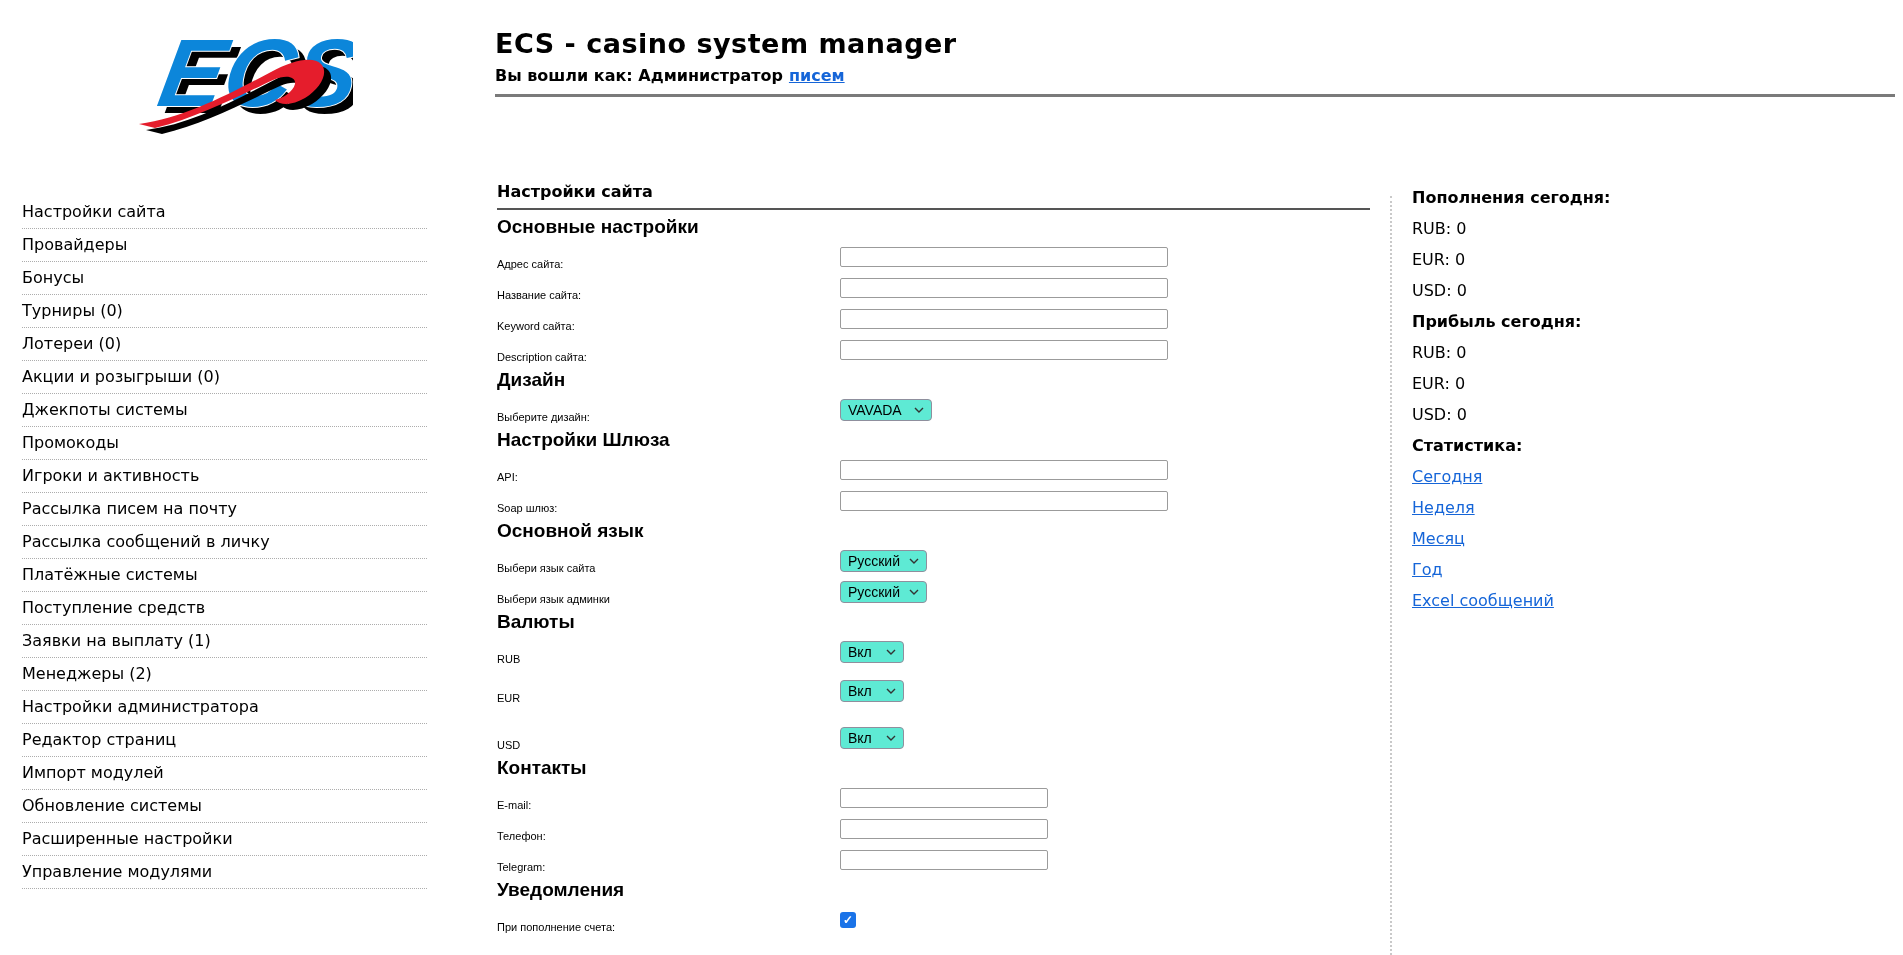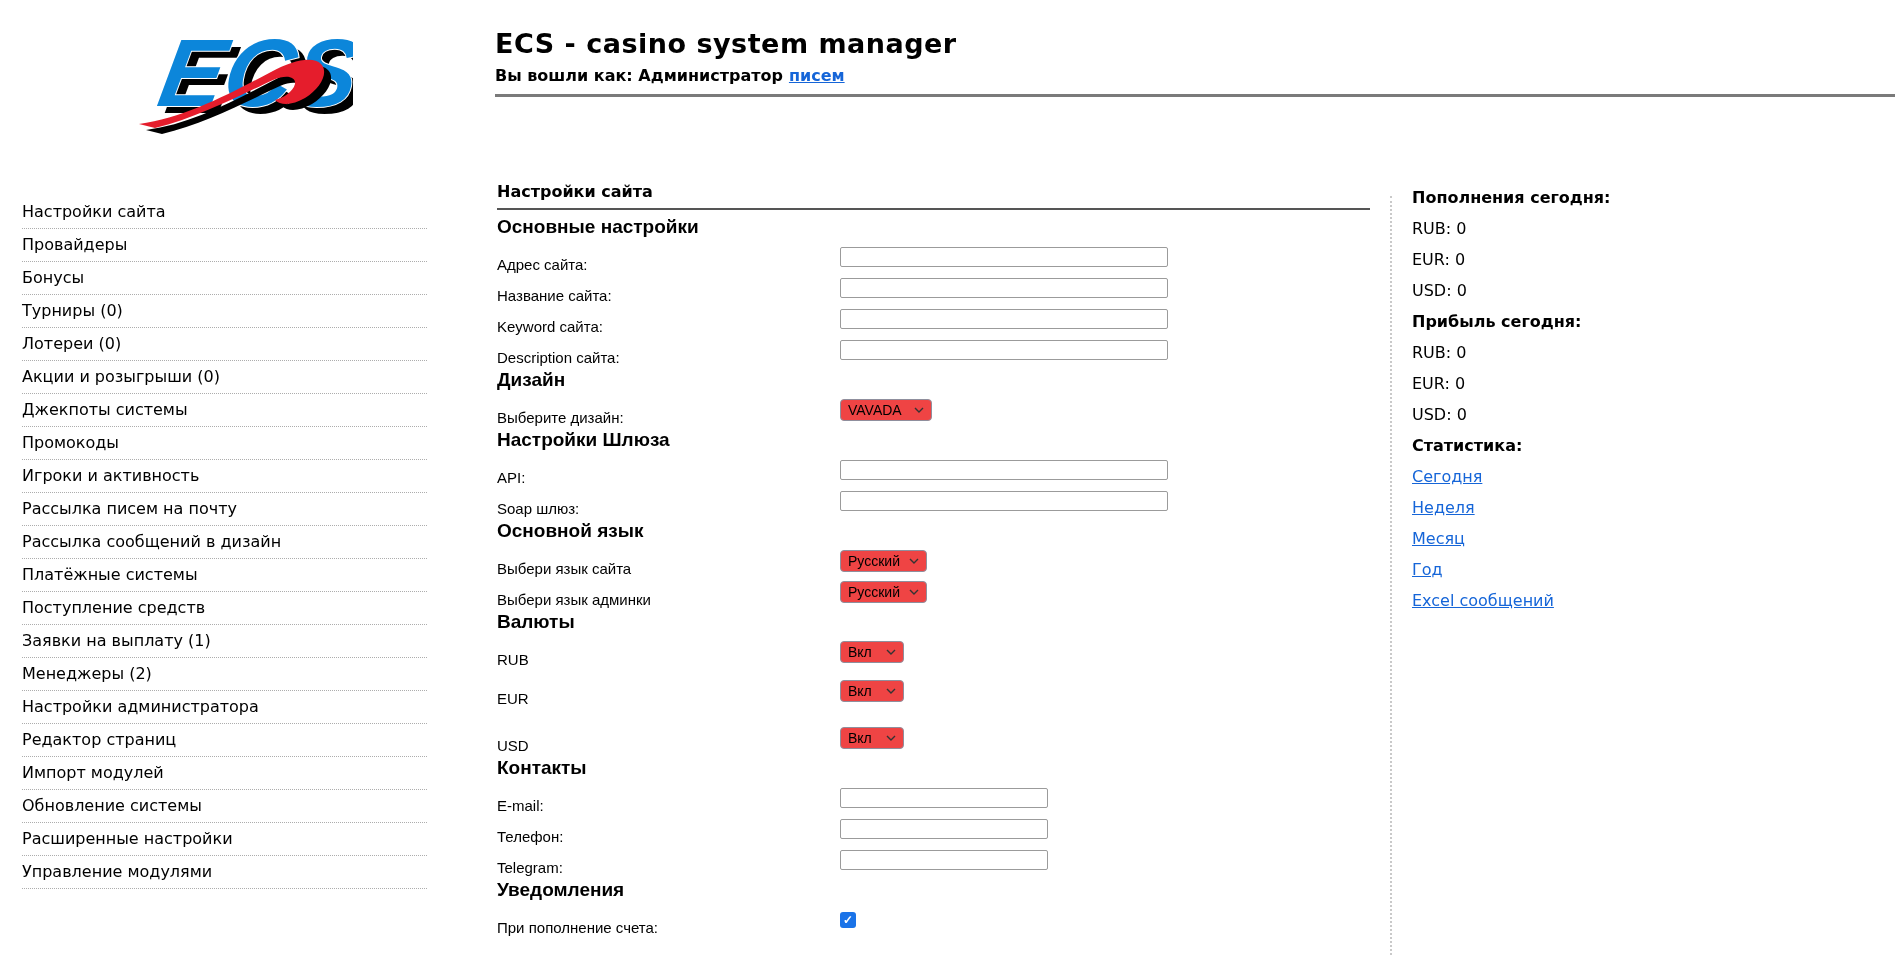--- a/index.html
+++ b/index.html
@@ -20,24 +20,24 @@
   
   .menu { position:absolute; left:22px; top:196px; width:405px; font-family:"DejaVu Sans", sans-serif; }
   .menu-item { font-size:16px; padding:6px 0 7px 0; border-bottom:1px dotted #adadad; cursor:pointer; }
 
   
   .main { position:absolute; left:497px; top:182px; width:873px; }
   .main-title { font-family:"DejaVu Sans", sans-serif; font-size:16px; font-weight:bold; }
   .main-rule { margin-top:7px; border-top:2px solid #555; margin-bottom:2px; }
   .sec { height:29px; display:flex; align-items:center; font-size:19px; font-weight:bold; }
   .row { height:31px; display:flex; align-items:center; }
-  .lbl { width:343px; font-size:15px; flex:none;margin-top:15px; }
+  .lbl { width:343px; font-size:11px; flex:none;margin-top:15px; }
   .ti { width:328px; height:20px; border:1px solid #9b9b9b; border-radius:2px; background:#fff; outline:none; font-size:14px; padding:0 4px; }
   .ti.narrow { width:208px; }
-  .sel { height:22px; background:#ef4444; border:1px solid #8f8f9d; border-radius:4px;
+  .sel { height:22px; background:#5eead4; border:1px solid #8f8f9d; border-radius:4px;
          display:flex; align-items:center; justify-content:space-between; padding:0 7px; cursor:pointer; font-size:14px; }
   .sel .chev { flex:none; margin-left:8px; }
   .mt8  { margin-top:8px; }
   .mt16 { margin-top:16px; }
   .checkbox { width:16px; height:16px; background:#1a73e8; border-radius:3px; display:flex;
               align-items:center; justify-content:center; cursor:pointer; }
   .checkbox .mark { color:#fff; font-size:12px; font-weight:bold; line-height:1; }
 
   
   .vdivider { position:absolute; left:1390px; top:196px; bottom:0; width:0; border-left:2px dotted #c9c9c9; }
@@ -73,21 +73,21 @@
     <div class="menu-item">Настройки сайта</div>
     <div class="menu-item">Провайдеры</div>
     <div class="menu-item">Бонусы</div>
     <div class="menu-item">Турниры (0)</div>
     <div class="menu-item">Лотереи (0)</div>
     <div class="menu-item">Акции и розыгрыши (0)</div>
     <div class="menu-item">Джекпоты системы</div>
     <div class="menu-item">Промокоды</div>
     <div class="menu-item">Игроки и активность</div>
     <div class="menu-item">Рассылка писем на почту</div>
-    <div class="menu-item">Рассылка сообщений в дизайн</div>
+    <div class="menu-item">Рассылка сообщений в личку</div>
     <div class="menu-item">Платёжные системы</div>
     <div class="menu-item">Поступление средств</div>
     <div class="menu-item">Заявки на выплату (1)</div>
     <div class="menu-item">Менеджеры (2)</div>
     <div class="menu-item">Настройки администратора</div>
     <div class="menu-item">Редактор страниц</div>
     <div class="menu-item">Импорт модулей</div>
     <div class="menu-item">Обновление системы</div>
     <div class="menu-item">Расширенные настройки</div>
     <div class="menu-item">Управление модулями</div>

